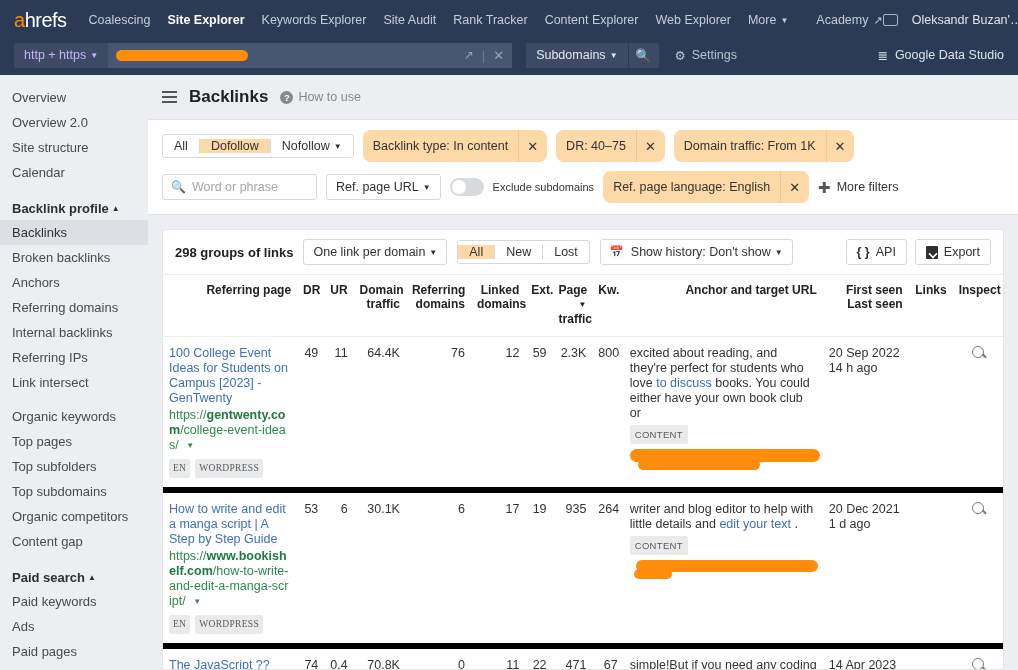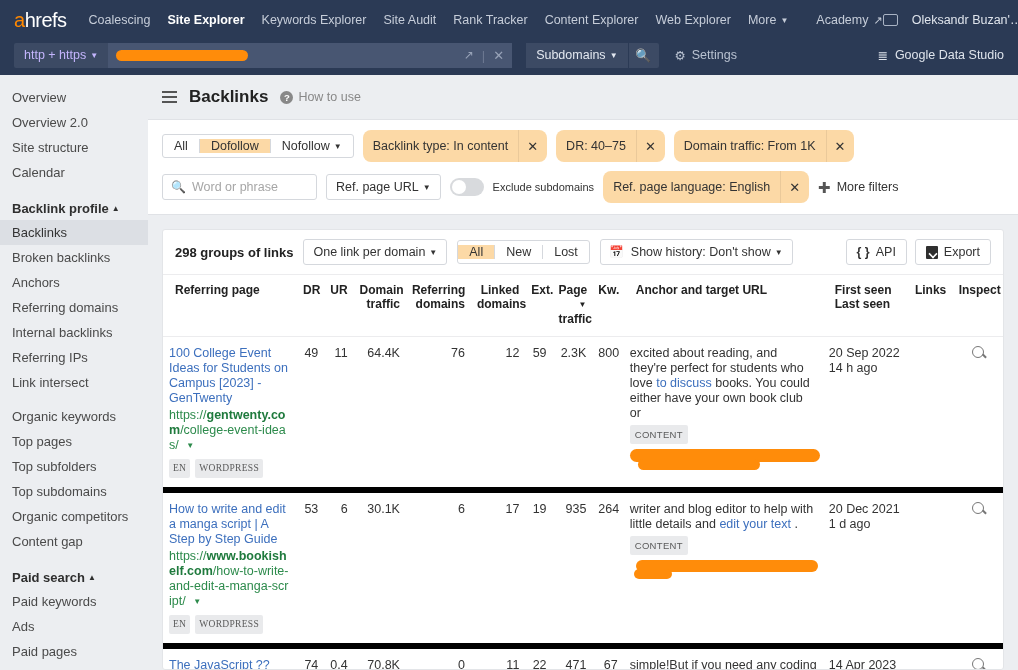--- a/index.html
+++ b/index.html
@@ -197,22 +197,22 @@
   }
 
   
   .tbl-scroll { flex: 1; overflow: hidden; }
   table.bl { width: 100%; border-collapse: collapse; table-layout: fixed; }
   table.bl thead th {
     font-size: 12px; font-weight: bold; color: #222; text-align: right;
     padding: 8px 6px 10px 6px; vertical-align: top; border-bottom: 1px solid #ececee;
     line-height: 14px;
   }
-  table.bl thead th.lft { text-align: left; padding-left: 12px; }
-  table.bl thead th.ctr { text-align: center; }
+  table.bl thead th.lft { text-align: right; padding-left: 12px; }
+  table.bl thead th.ctr { text-align: right; }
   table.bl tbody td {
     font-size: 12.5px; padding: 9px 6px; vertical-align: top; text-align: right;
     border-bottom: 6px solid #000000; color: #333; line-height: 15px;
   }
   table.bl tbody td.lft { text-align: left; }
   table.bl tbody td.ctr { text-align: center; }
   .lnk { color: #3c6fbd; text-decoration: none; cursor: pointer; }
   .lnk-blue { color: #3b6cb8; }
   .url-line { color: #2c8a4b; margin-top: 2px; word-break: break-all; line-height: 15px; }
   .url-dom { font-weight: bold; color: #1f7a3d; }

